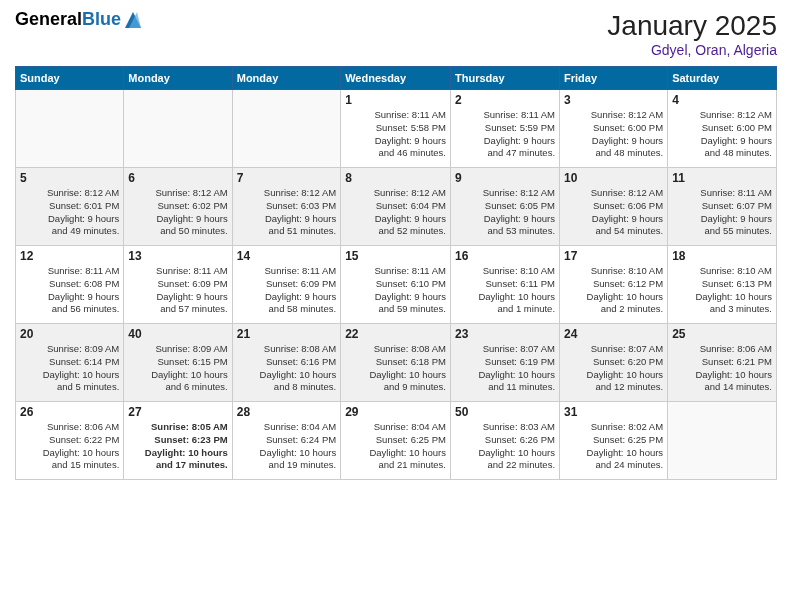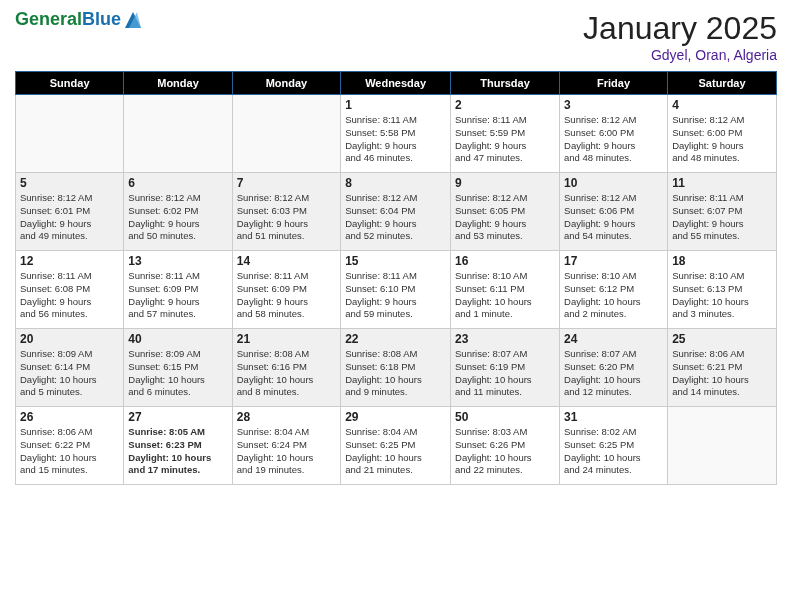--- a/index.html
+++ b/index.html
@@ -24,49 +24,49 @@
     }
     .logo {
       display: flex;
       align-items: center;
     }
     .logo-text {
       font-size: 18px;
       font-weight: bold;
       line-height: 1.1;
     }
-    .logo-general { color: #15803d; }
+    .logo-general { color: #000000; }
     .logo-blue { color: #1a6faf; }
     .logo-icon {
       width: 20px;
       height: 20px;
       margin-left: 2px;
     }
     .title-section {
       text-align: right;
     }
     .month-title {
-      font-size: 32px;
+      font-size: 28px;
       font-weight: normal;
       color: #222;
     }
     .location {
       font-size: 14px;
       color: #4c1d95;
     }
     .calendar {
       width: 100%;
       border-collapse: collapse;
       font-size: 10px;
     }
     .calendar th {
-      background: #000000;
+      background: #0369a1;
       color: #fff;
       padding: 5px 4px;
-      text-align: center;
+      text-align: left;
       font-size: 11px;
       font-weight: bold;
       border: 1px solid #2a6099;
       margin-left: 16px;
     }
     .calendar td {
       border: 1px solid #ccc;
       vertical-align: top;
       padding: 3px 4px;
       height: 78px;
@@ -79,20 +79,21 @@
     .day-number {
       font-size: 12px;
       font-weight: bold;
       color: #222;
       margin-bottom: 2px;
     }
     .day-info {
       font-size: 9.5px;
       color: #333;
       line-height: 1.35;
+      text-align: right;
     }
     .row-shaded td {
       background: #f0f0f0;
     }
   </style>
 </head>
 <body>
 
 <div class="page">
   <div class="header">

